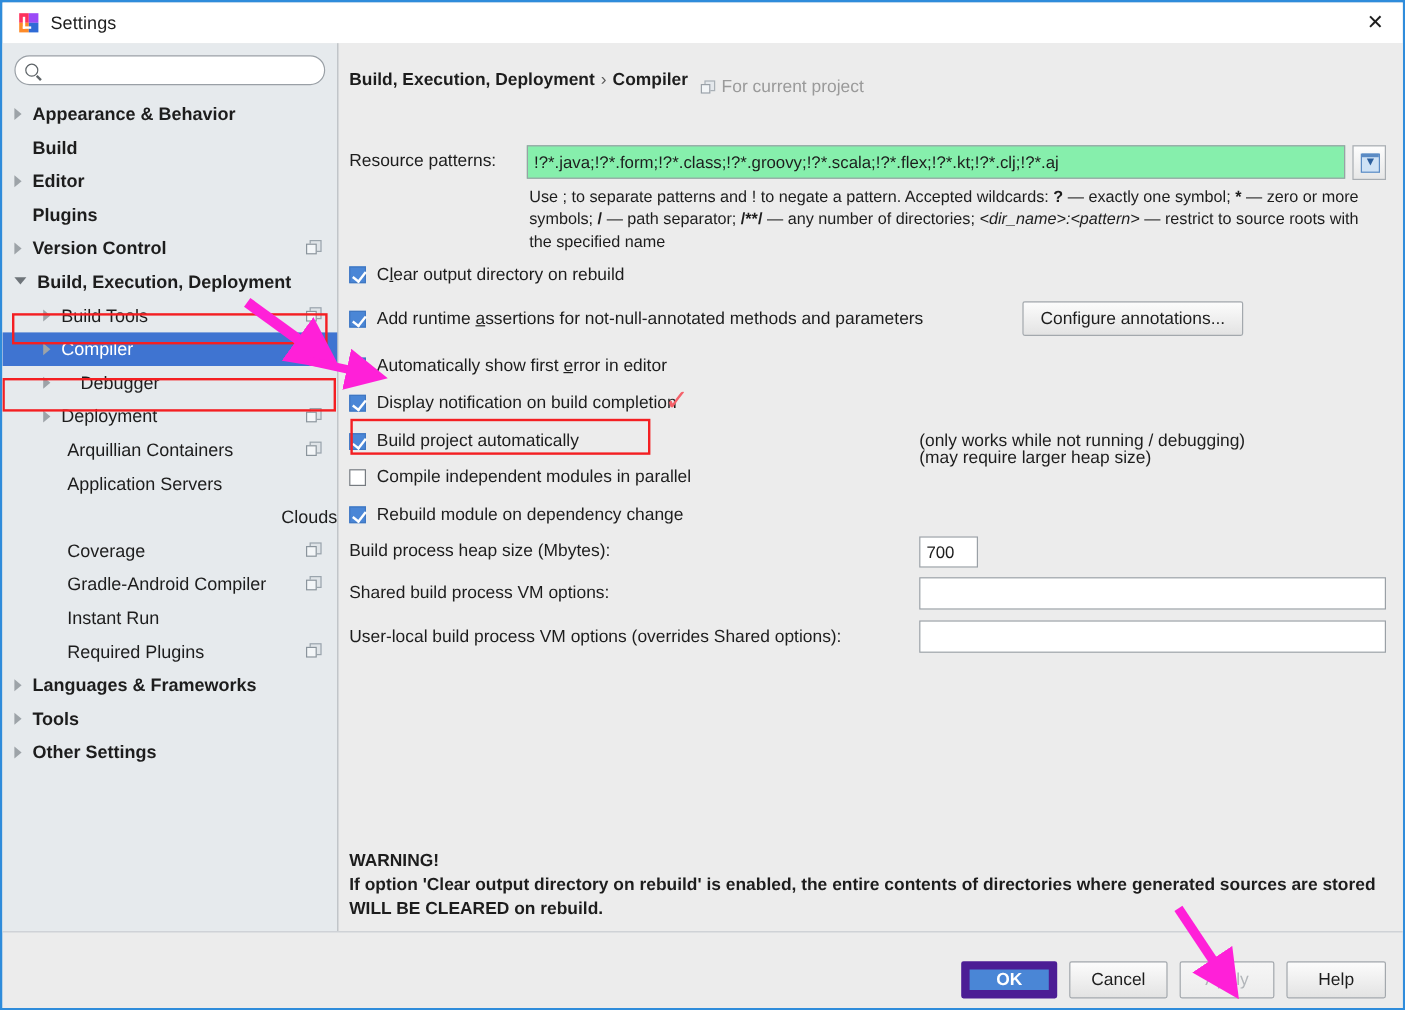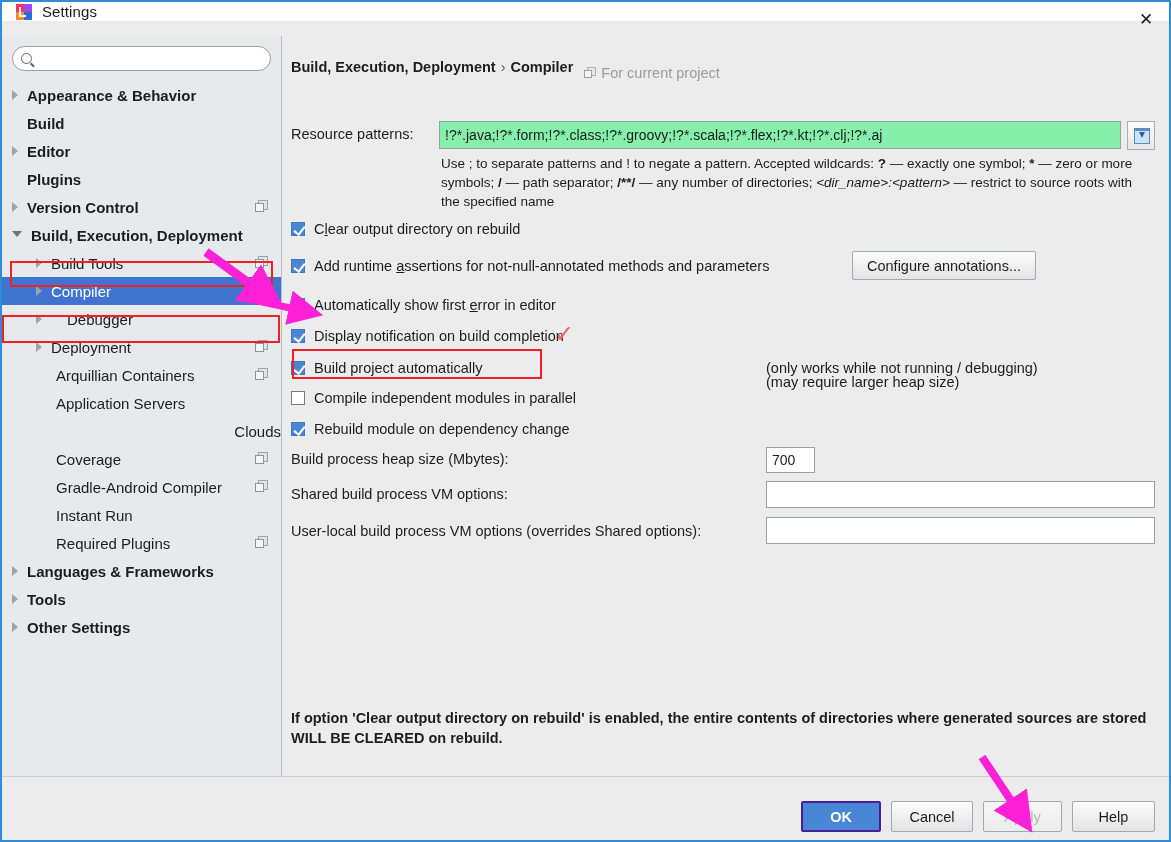--- a/index.html
+++ b/index.html
@@ -13,21 +13,21 @@
     width: 1171px;
     height: 842px;
     background: #ececec;
     border: 2px solid #2f8cdb;
     overflow: hidden;
   }
 
   
   #titlebar {
     position: absolute; left: 0; top: 0;
-    width: 1167px; height: 19px;
+    width: 1167px; height: 34px;
     background: #ffffff;
     display: flex; align-items: center;
   }
   #title-icon {
     width: 16px; height: 16px; margin-left: 14px; margin-right: 10px;
     position: relative; flex: none;
   }
   #title-icon .q1 { position:absolute; left:0; top:0; width:8px; height:8px; background:#fe315d; }
   #title-icon .q2 { position:absolute; left:8px; top:0; width:8px; height:8px; background:#9b4af7; }
   #title-icon .q3 { position:absolute; left:0; top:8px; width:8px; height:8px; background:#fd8b29; }
@@ -238,21 +238,21 @@
   }
   .btn {
     position: absolute; top: 24px; height: 31px;
     border: 1px solid #a3a8ad; border-radius: 2px;
     background: linear-gradient(#fcfcfc,#e3e3e3);
     font-family: "Liberation Sans", sans-serif; font-size: 14.5px;
     color: #1d1d1d; cursor: pointer;
   }
   #btn-ok {
     left: 799px; width: 80px;
-    background: #4a86d6; border: 2px solid #4c1d95; color: #ffffff;
+    background: #4a86d6; border: 7px solid #4c1d95; color: #ffffff;
     font-weight: bold;
   }
   #btn-cancel { left: 889px; width: 82px; }
   #btn-apply { left: 981px; width: 79px; color: #b2b6ba; background: linear-gradient(#f6f6f6,#ececec); }
   #btn-help { left: 1070px; width: 83px; }
 
   
   .ann-box {
     position: absolute; border: 2.5px solid #f41f22; pointer-events: none;
   }
@@ -467,20 +467,21 @@
       <div id="heap-label" class="row-label">Build process heap size (Mbytes):</div>
       <input id="heap-input" type="text" value="700" style="">
 
       <div id="shared-label" class="row-label">Shared build process VM options:</div>
       <input id="shared-input" type="text" value="" style="">
 
       <div id="userlocal-label" class="row-label">User-local build process VM options (overrides Shared options):</div>
       <input id="userlocal-input" type="text" value="" style="">
 
       <div id="warning">
+        <div>WARNING!</div>
         <div>If option 'Clear output directory on rebuild' is enabled, the entire contents of directories where generated sources are stored WILL BE CLEARED on rebuild.</div>
       </div>
     </div>
   </div>
 
   <div id="footer">
     <button id="btn-ok" class="btn">OK</button>
     <button id="btn-cancel" class="btn">Cancel</button>
     <button id="btn-apply" class="btn">Apply</button>
     <button id="btn-help" class="btn">Help</button>

